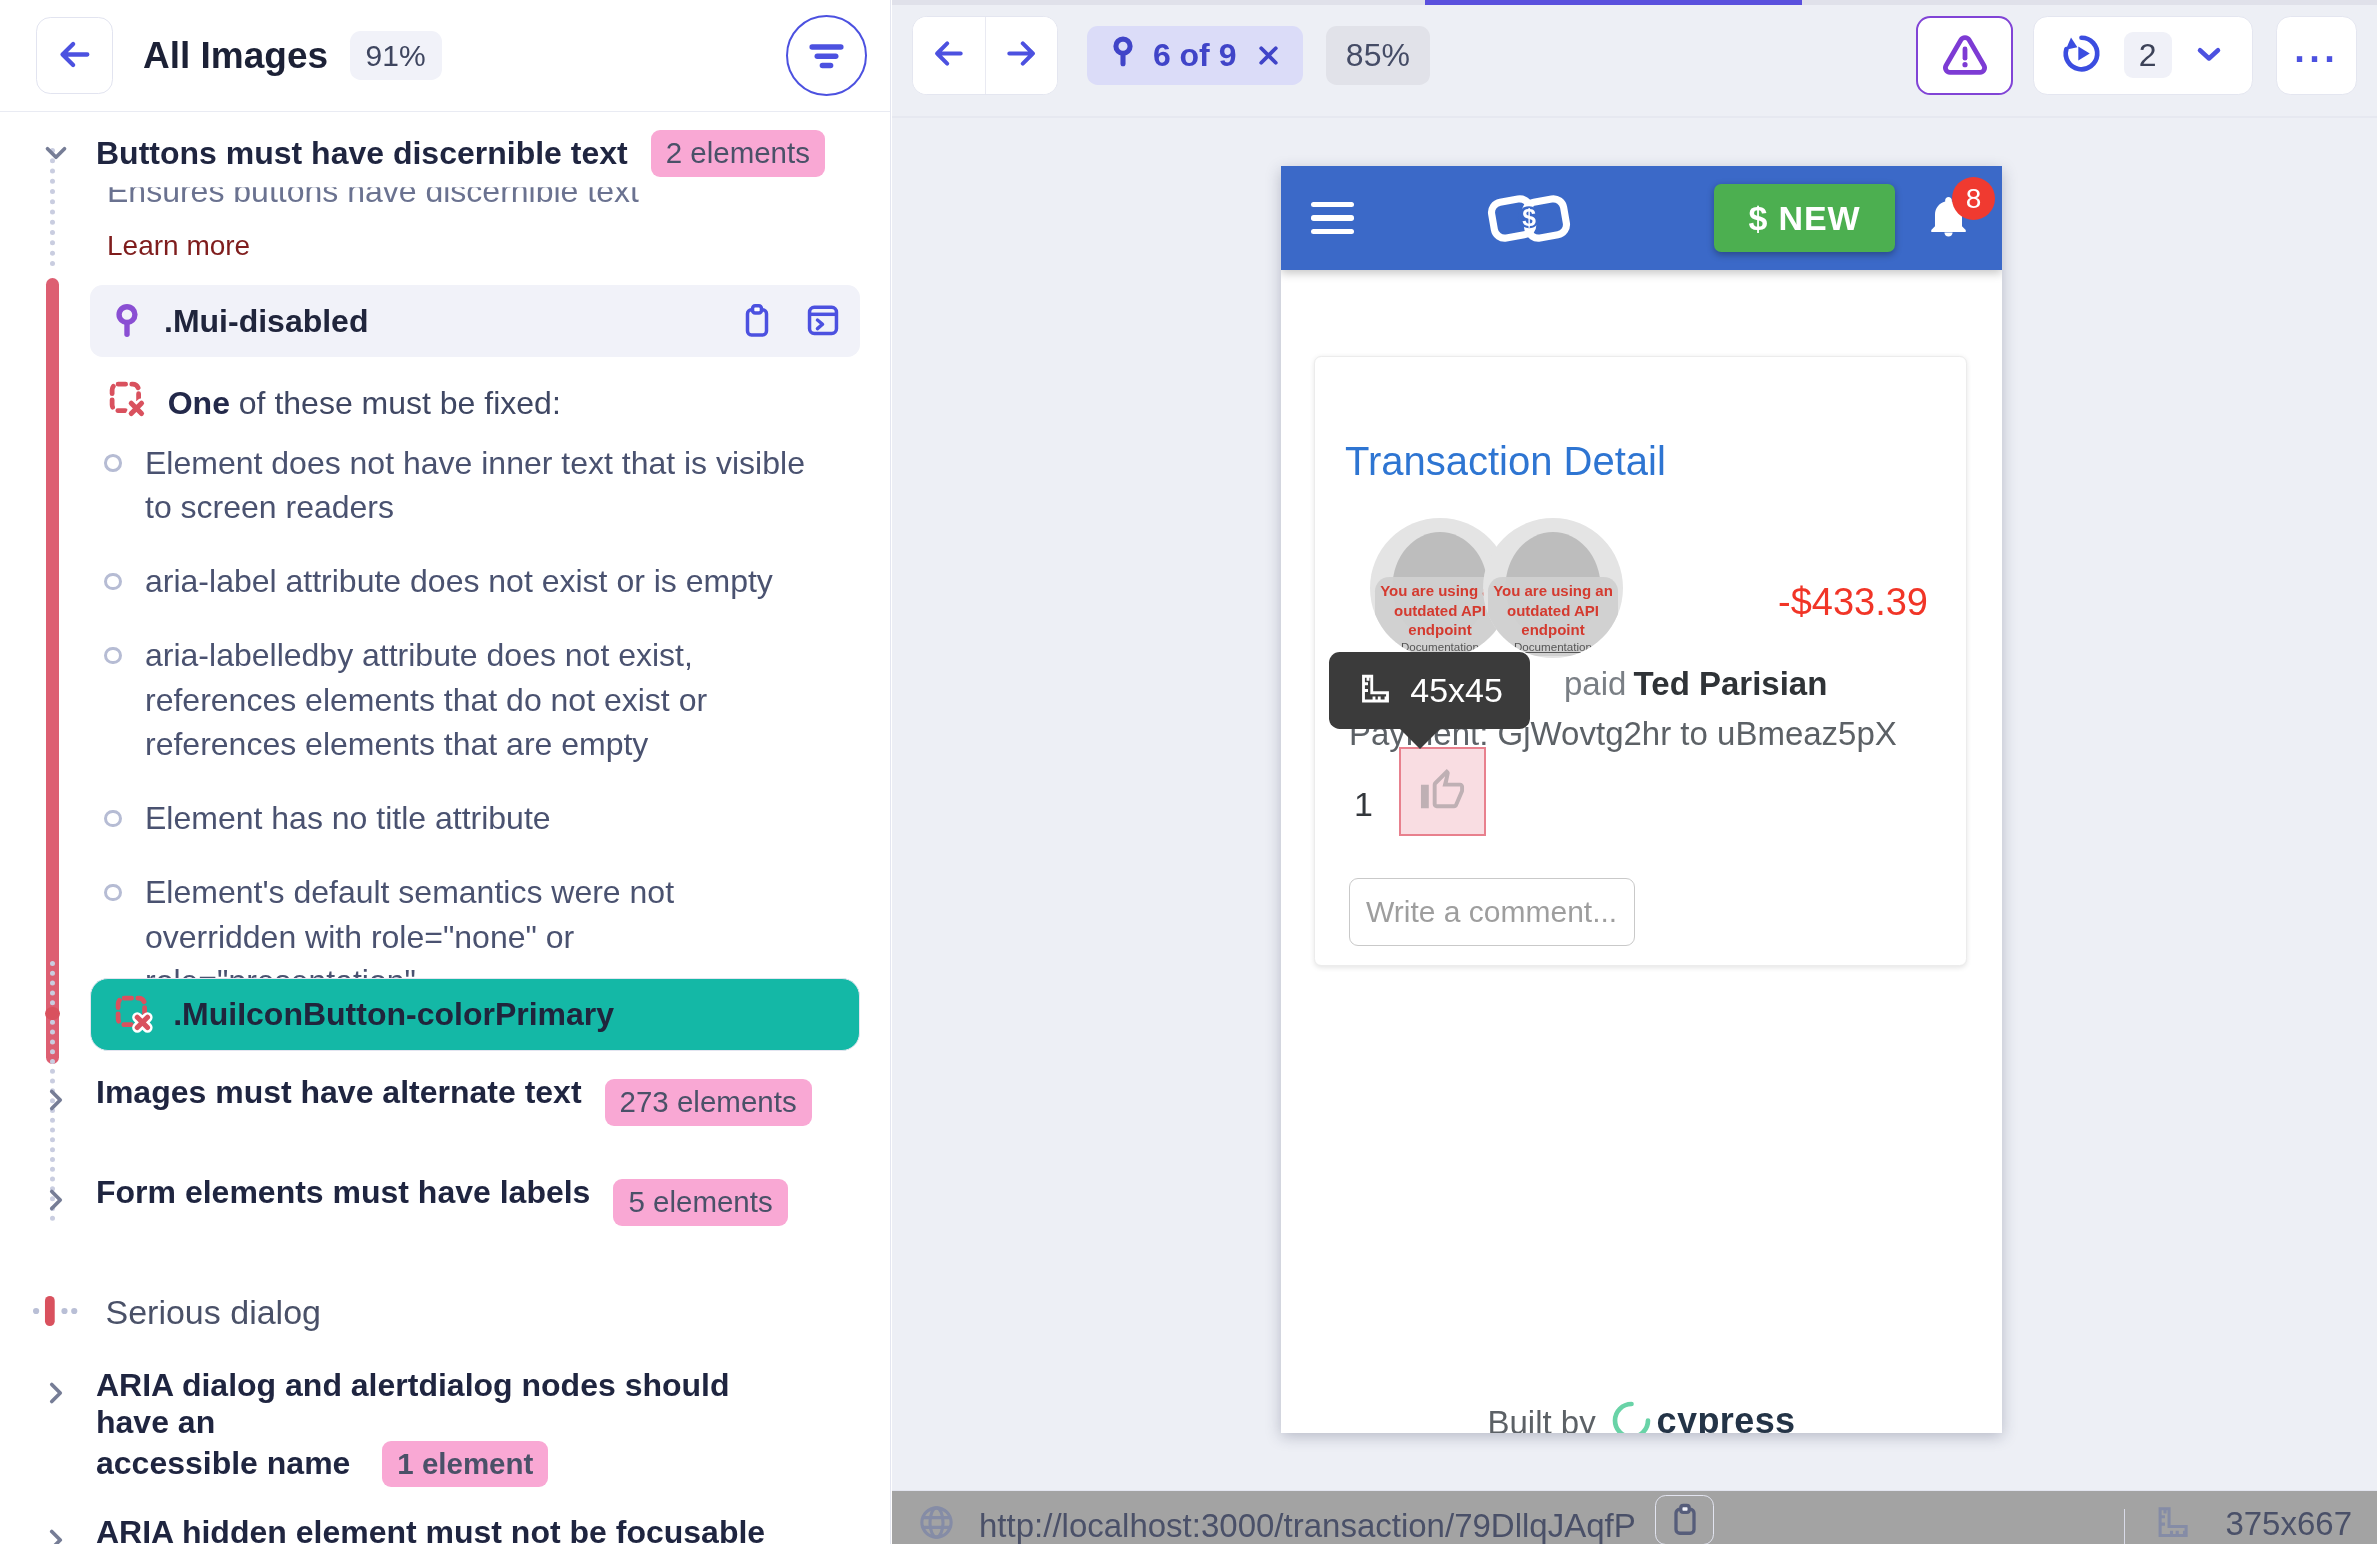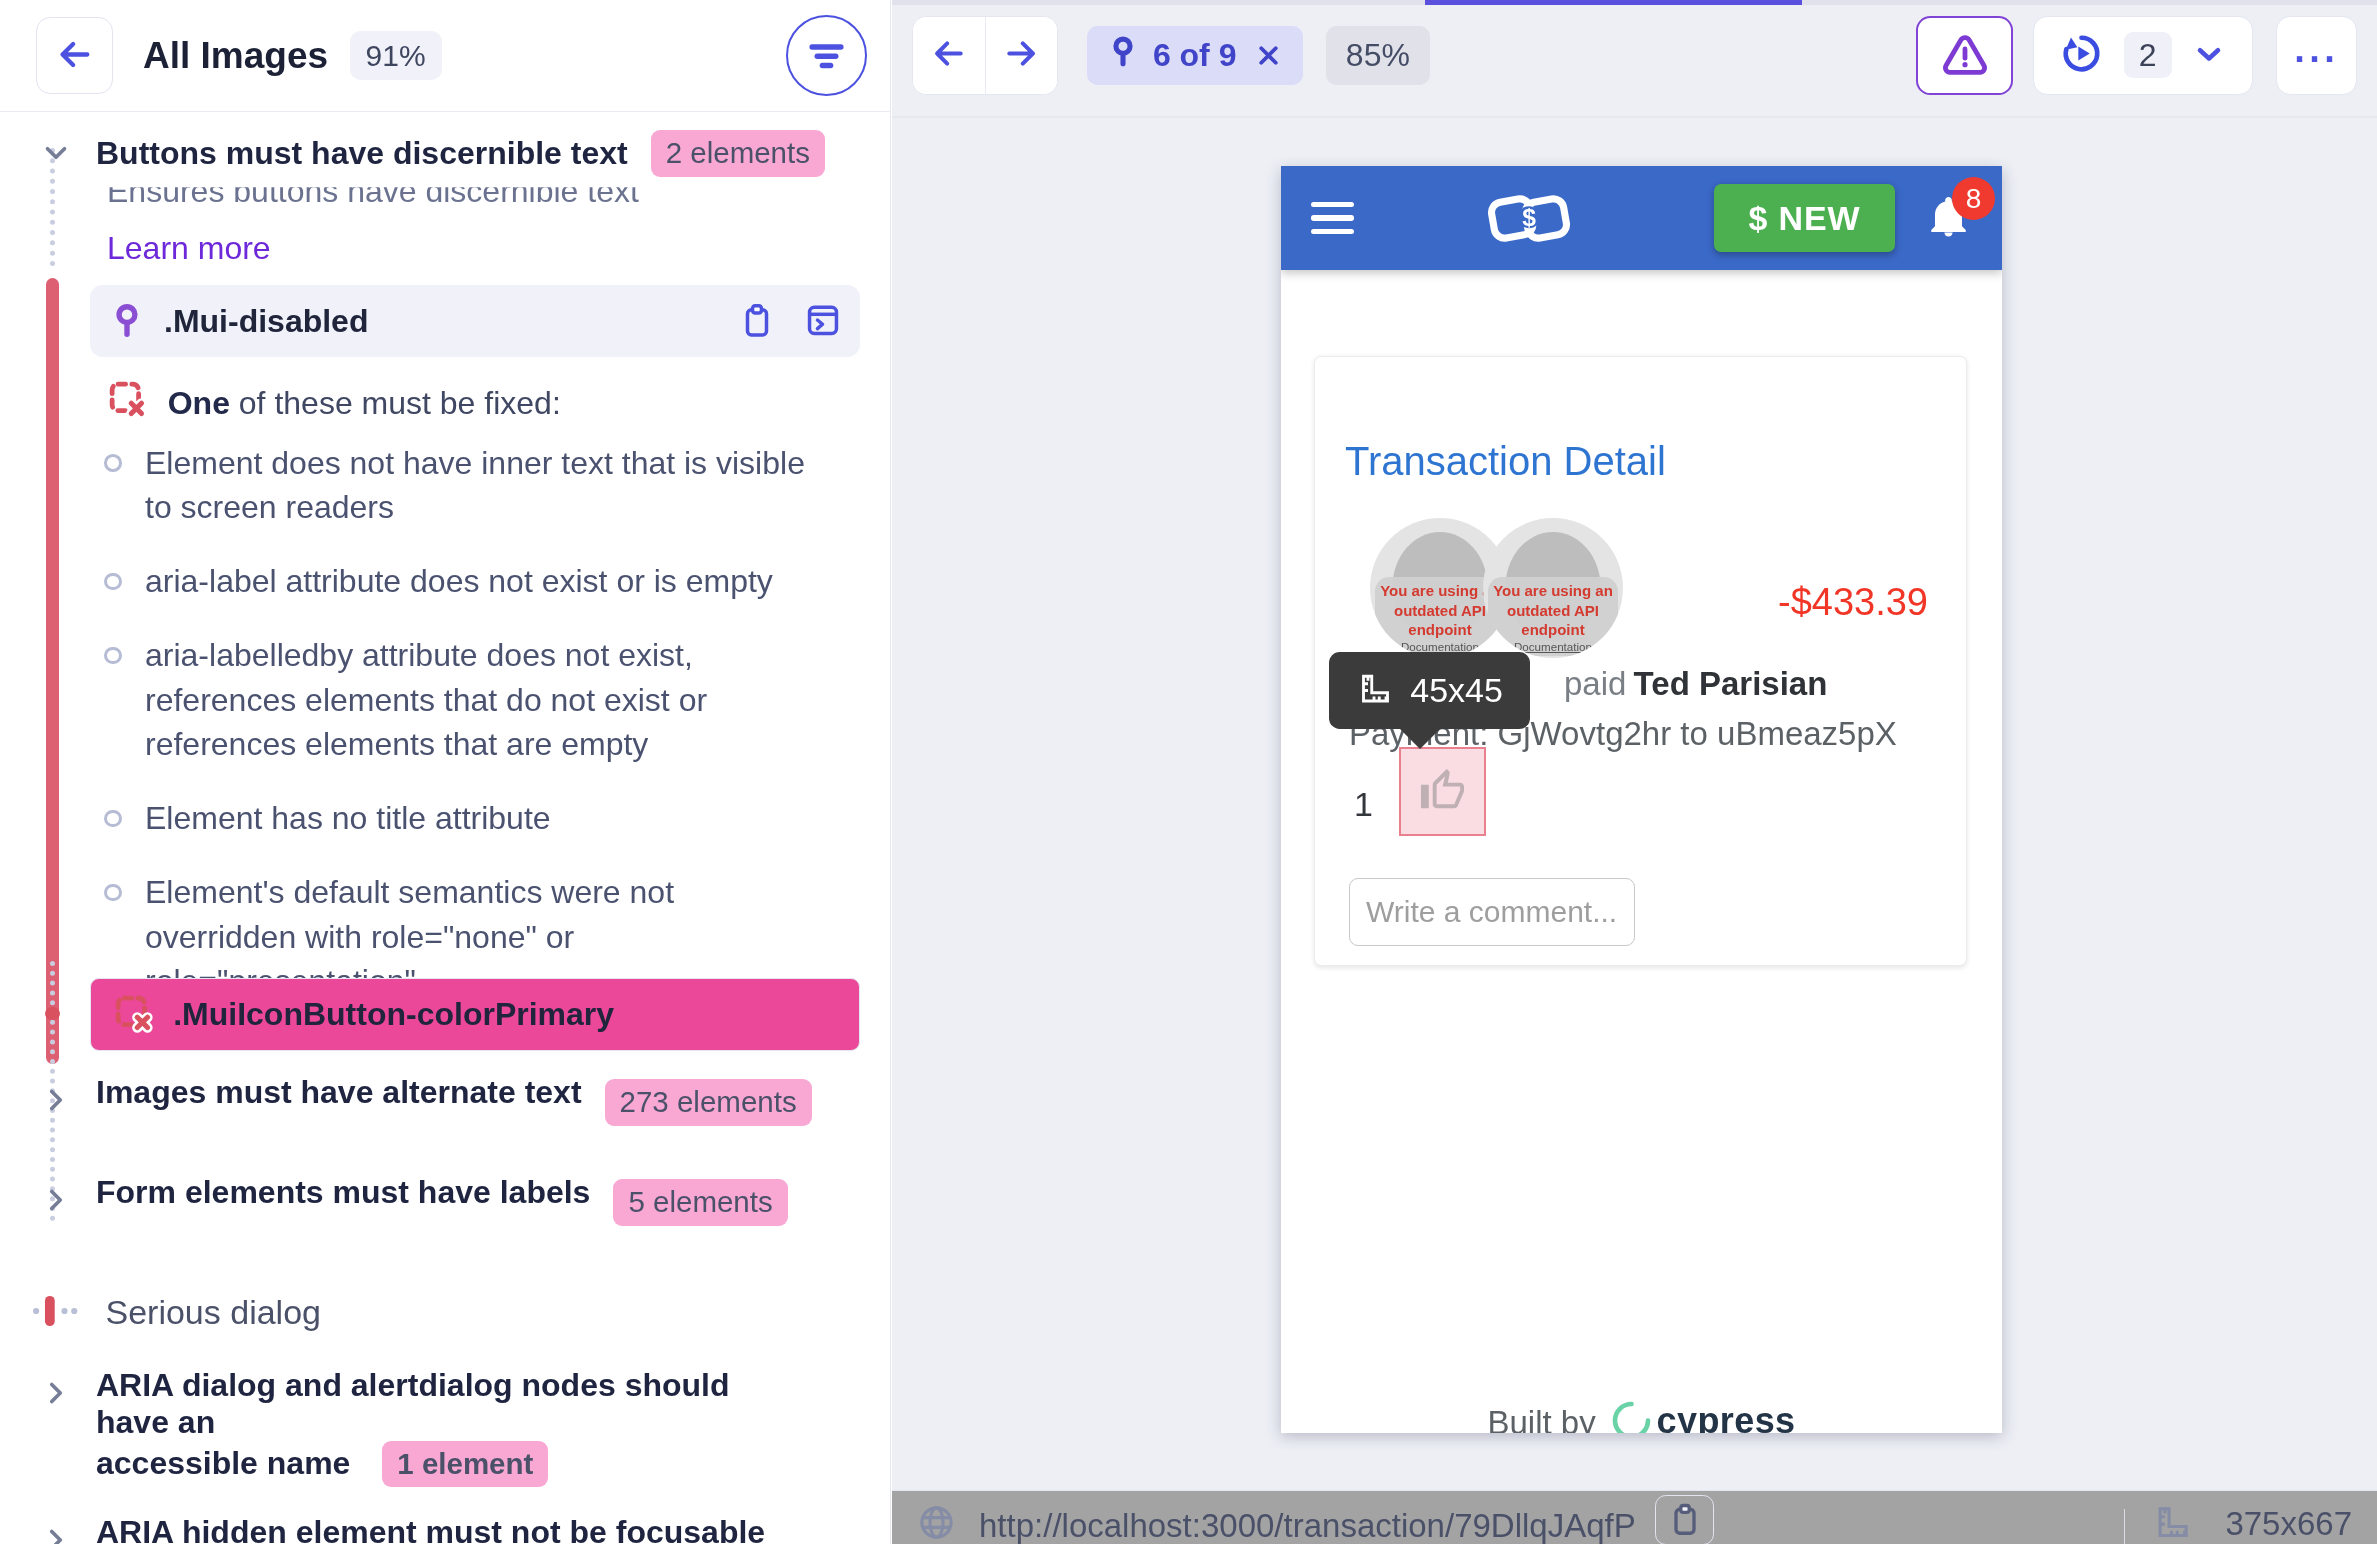--- a/index.html
+++ b/index.html
@@ -22,37 +22,37 @@
   .rail-dots.seg1 { top:36px; height:118px; }
   .rail-dots.seg2 { top:849px; height:260px; }
   .rail-bar { position:absolute; left:46px; top:166px; width:12.5px; height:786px; border-radius:7.2px; background:#dd5f72; }
   .rail-dot { position:absolute; left:45px; top:895px; width:15px; height:13.4px; border-radius:50%; background:#d9515e; }
 
   .group-head { position:absolute; left:39px; top:18px; display:flex; align-items:center; }
   .chev { flex:0 0 auto; display:flex; }
   .rule-title { font-size:32px; font-weight:700; color:#1f2540; margin-left:23px; white-space:pre-line; }
   .count-badge { background:#f9a8d4; color:#4a5168; font-size:29.5px; padding:6.3px 15px; border-radius:9px; margin-left:23px; white-space:nowrap; display:inline-block; }
   .group-desc { position:absolute; left:107px; top:61px; font-size:32px; color:#6a7290; clip-path:inset(14.3px 0 0 0); }
-  .learn-more { position:absolute; left:107px; top:118px; font-size:32px; color:#6d28d9; cursor:pointer; }
+  .learn-more { position:absolute; left:107px; top:118px; font-size:28px; color:#7f1d1d; cursor:pointer; }
 
   .sel-row { position:absolute; left:90px; top:173px; width:770px; height:72px; background:#f1f2f9; border-radius:12.5px; display:flex; align-items:center; padding:0 12.5px 0 18px; cursor:pointer; }
   .sel-label { font-size:32px; font-weight:600; color:#20253c; margin-left:18px; }
   .row-iconbtn { margin-left:16px; display:flex; align-items:center; justify-content:center; width:50px; height:50px; cursor:pointer; }
   .row-iconbtn.first { margin-left:auto; }
 
   .fix-head { position:absolute; left:107px; top:267px; display:flex; align-items:center; font-size:32px; color:#3f4763; }
   .fix-head .txt { margin-left:19.7px; }
   .fix-head b { color:#23294a; font-weight:700; }
 
   .fix-list { position:absolute; left:145px; top:329px; width:716px; list-style:none; }
   .fix-item { position:relative; font-size:32px; line-height:1.39; color:#4a5270; white-space:pre-line; }
   .fix-item + .fix-item { margin-top:29.5px; }
   .fix-item::before { content:""; position:absolute; left:-41px; top:13.4px; width:11.6px; height:11.6px; border:3.6px solid #b6bcd4; border-radius:50%; background:#fff; }
 
-  .el-row { position:absolute; left:90px; top:866px; width:770px; height:73px; border:1.8px solid #e3e5f0; border-radius:9px; display:flex; align-items:center; padding:0 21.5px; cursor:pointer; background:#ec4899; }
+  .el-row { position:absolute; left:90px; top:866px; width:770px; height:73px; border:1.8px solid #e3e5f0; border-radius:18px; display:flex; align-items:center; padding:0 21.5px; cursor:pointer; background:#14b8a6; }
   .el-row .sel-label { margin-left:19.7px; }
 
   .rule-row { position:absolute; left:39px; display:flex; align-items:flex-start; cursor:pointer; }
   .rule-row .rule-title { margin-top:-5.4px; max-width:680px; }
   .rule-row .chev { margin-top:3.6px; }
   .rule-row.r1 { top:967px; }
   .rule-row.r2 { top:1067px; }
   .rule-row.r3 { top:1260px; }
   .rule-row.r4 { top:1407px; }
 

